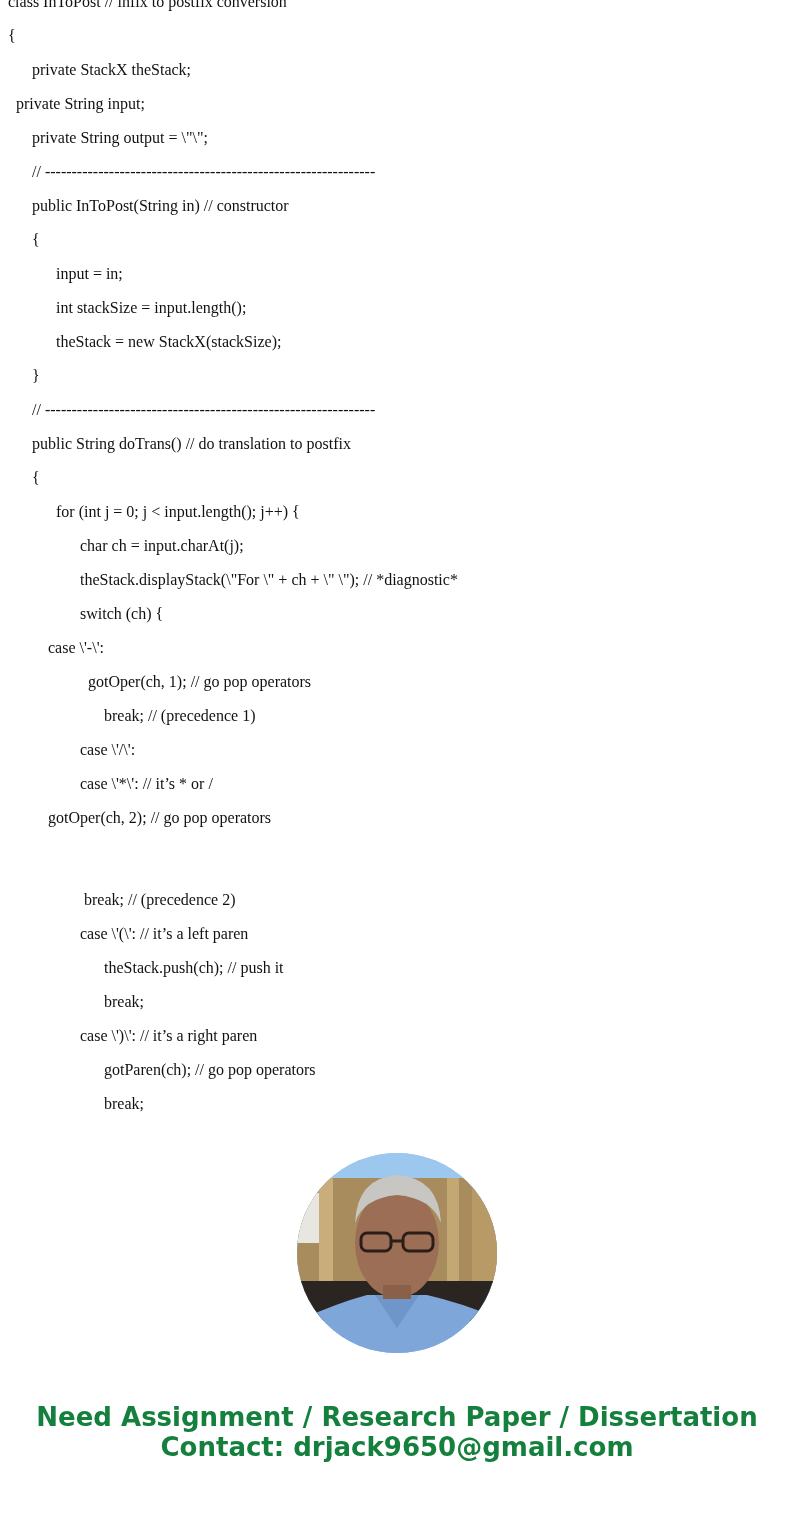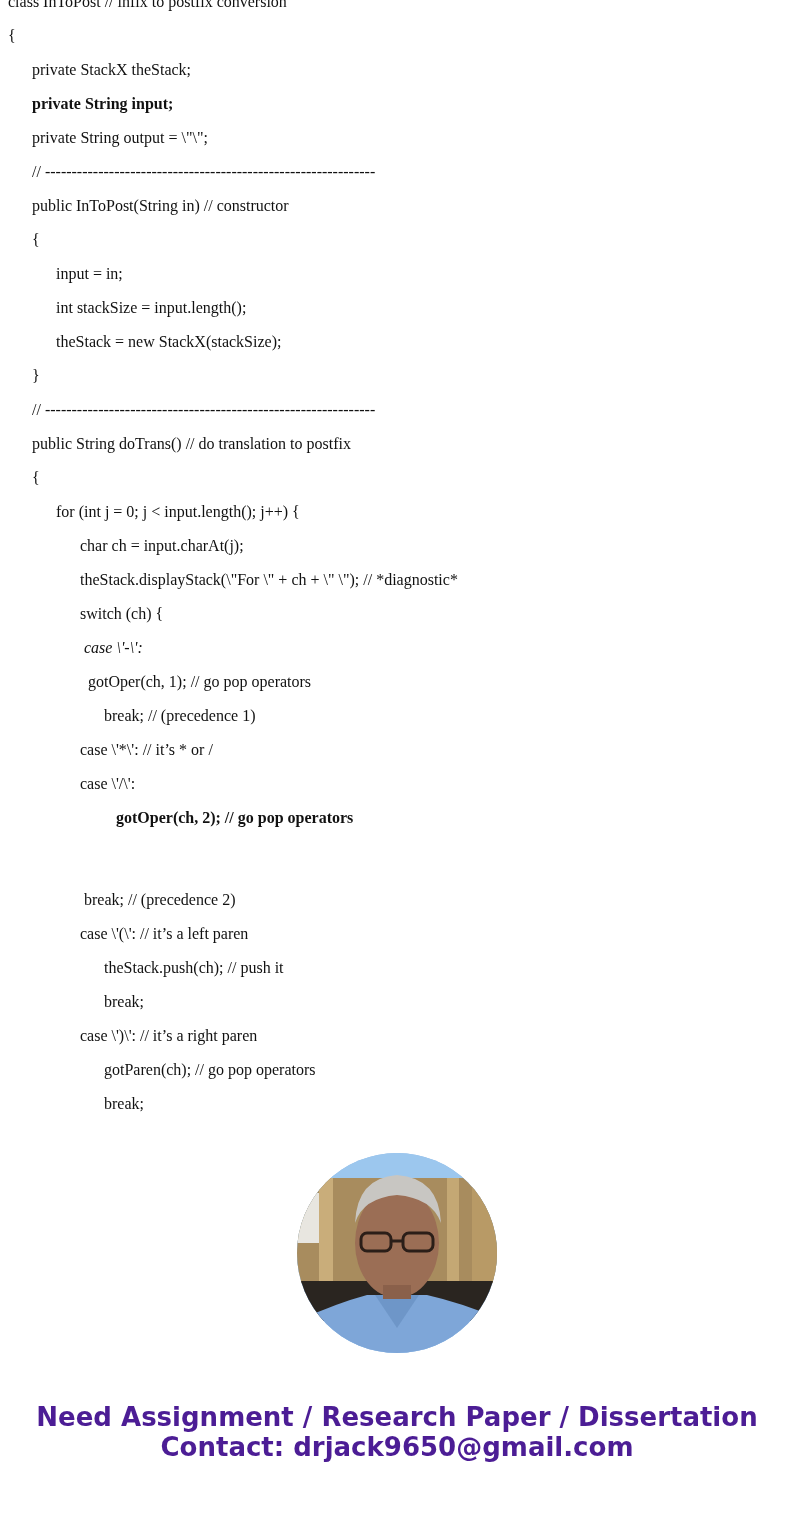--- a/index.html
+++ b/index.html
@@ -49,54 +49,54 @@
   .promo {
     position: absolute;
     left: 0;
     top: 1402px;
     width: 794px;
     text-align: center;
     font-family: "DejaVu Sans", sans-serif;
     font-weight: bold;
     font-size: 26px;
     line-height: 30px;
-    color: #4c1d95;
+    color: #15803d;
   }
   .promo div { white-space: nowrap; }
 </style>
 </head>
 <body>
 
 <div class="code-viewport">
   <ul class="code-lines" id="code-lines">
       <li class="code-line" style="padding-left: 8px;">class InToPost // infix to postfix conversion</li>
       <li class="code-line" style="padding-left: 8px;">{</li>
       <li class="code-line" style="padding-left: 32px;">private StackX theStack;</li>
-      <li class="code-line" style="padding-left: 32px; font-weight: bold;">private String input;</li>
+      <li class="code-line" style="padding-left: 16px;">private String input;</li>
       <li class="code-line" style="padding-left: 32px;">private String output = \"\";</li>
       <li class="code-line" style="padding-left: 32px;">// --------------------------------------------------------------</li>
       <li class="code-line" style="padding-left: 32px;">public InToPost(String in) // constructor</li>
       <li class="code-line" style="padding-left: 32px;">{</li>
       <li class="code-line" style="padding-left: 56px;">input = in;</li>
       <li class="code-line" style="padding-left: 56px;">int stackSize = input.length();</li>
       <li class="code-line" style="padding-left: 56px;">theStack = new StackX(stackSize);</li>
       <li class="code-line" style="padding-left: 32px;">}</li>
       <li class="code-line" style="padding-left: 32px;">// --------------------------------------------------------------</li>
       <li class="code-line" style="padding-left: 32px;">public String doTrans() // do translation to postfix</li>
       <li class="code-line" style="padding-left: 32px;">{</li>
       <li class="code-line" style="padding-left: 56px;">for (int j = 0; j &lt; input.length(); j++) {</li>
       <li class="code-line" style="padding-left: 80px;">char ch = input.charAt(j);</li>
       <li class="code-line" style="padding-left: 80px;">theStack.displayStack(\"For \" + ch + \" \"); // *diagnostic*</li>
       <li class="code-line" style="padding-left: 80px;">switch (ch) {</li>
-      <li class="code-line" style="padding-left: 84px; font-style: italic;">case \'-\':</li>
+      <li class="code-line" style="padding-left: 48px;">case \'-\':</li>
       <li class="code-line" style="padding-left: 88px;">gotOper(ch, 1); // go pop operators</li>
       <li class="code-line" style="padding-left: 104px;">break; // (precedence 1)</li>
+      <li class="code-line" style="padding-left: 80px;">case \'/\':</li>
       <li class="code-line" style="padding-left: 80px;">case \'*\': // it’s * or /</li>
-      <li class="code-line" style="padding-left: 80px;">case \'/\':</li>
-      <li class="code-line" style="padding-left: 116px; font-weight: bold;">gotOper(ch, 2); // go pop operators</li>
+      <li class="code-line" style="padding-left: 48px;">gotOper(ch, 2); // go pop operators</li>
       <li class="code-line" style="padding-left: 84px; margin-top: 48px;">break; // (precedence 2)</li>
       <li class="code-line" style="padding-left: 80px;">case \'(\': // it’s a left paren</li>
       <li class="code-line" style="padding-left: 104px;">theStack.push(ch); // push it</li>
       <li class="code-line" style="padding-left: 104px;">break;</li>
       <li class="code-line" style="padding-left: 80px;">case \')\': // it’s a right paren</li>
       <li class="code-line" style="padding-left: 104px;">gotParen(ch); // go pop operators</li>
       <li class="code-line" style="padding-left: 104px;">break;</li>
       <li class="code-line" style="padding-left: 80px;">default: // must be an operand</li>
     </ul>
 </div>

